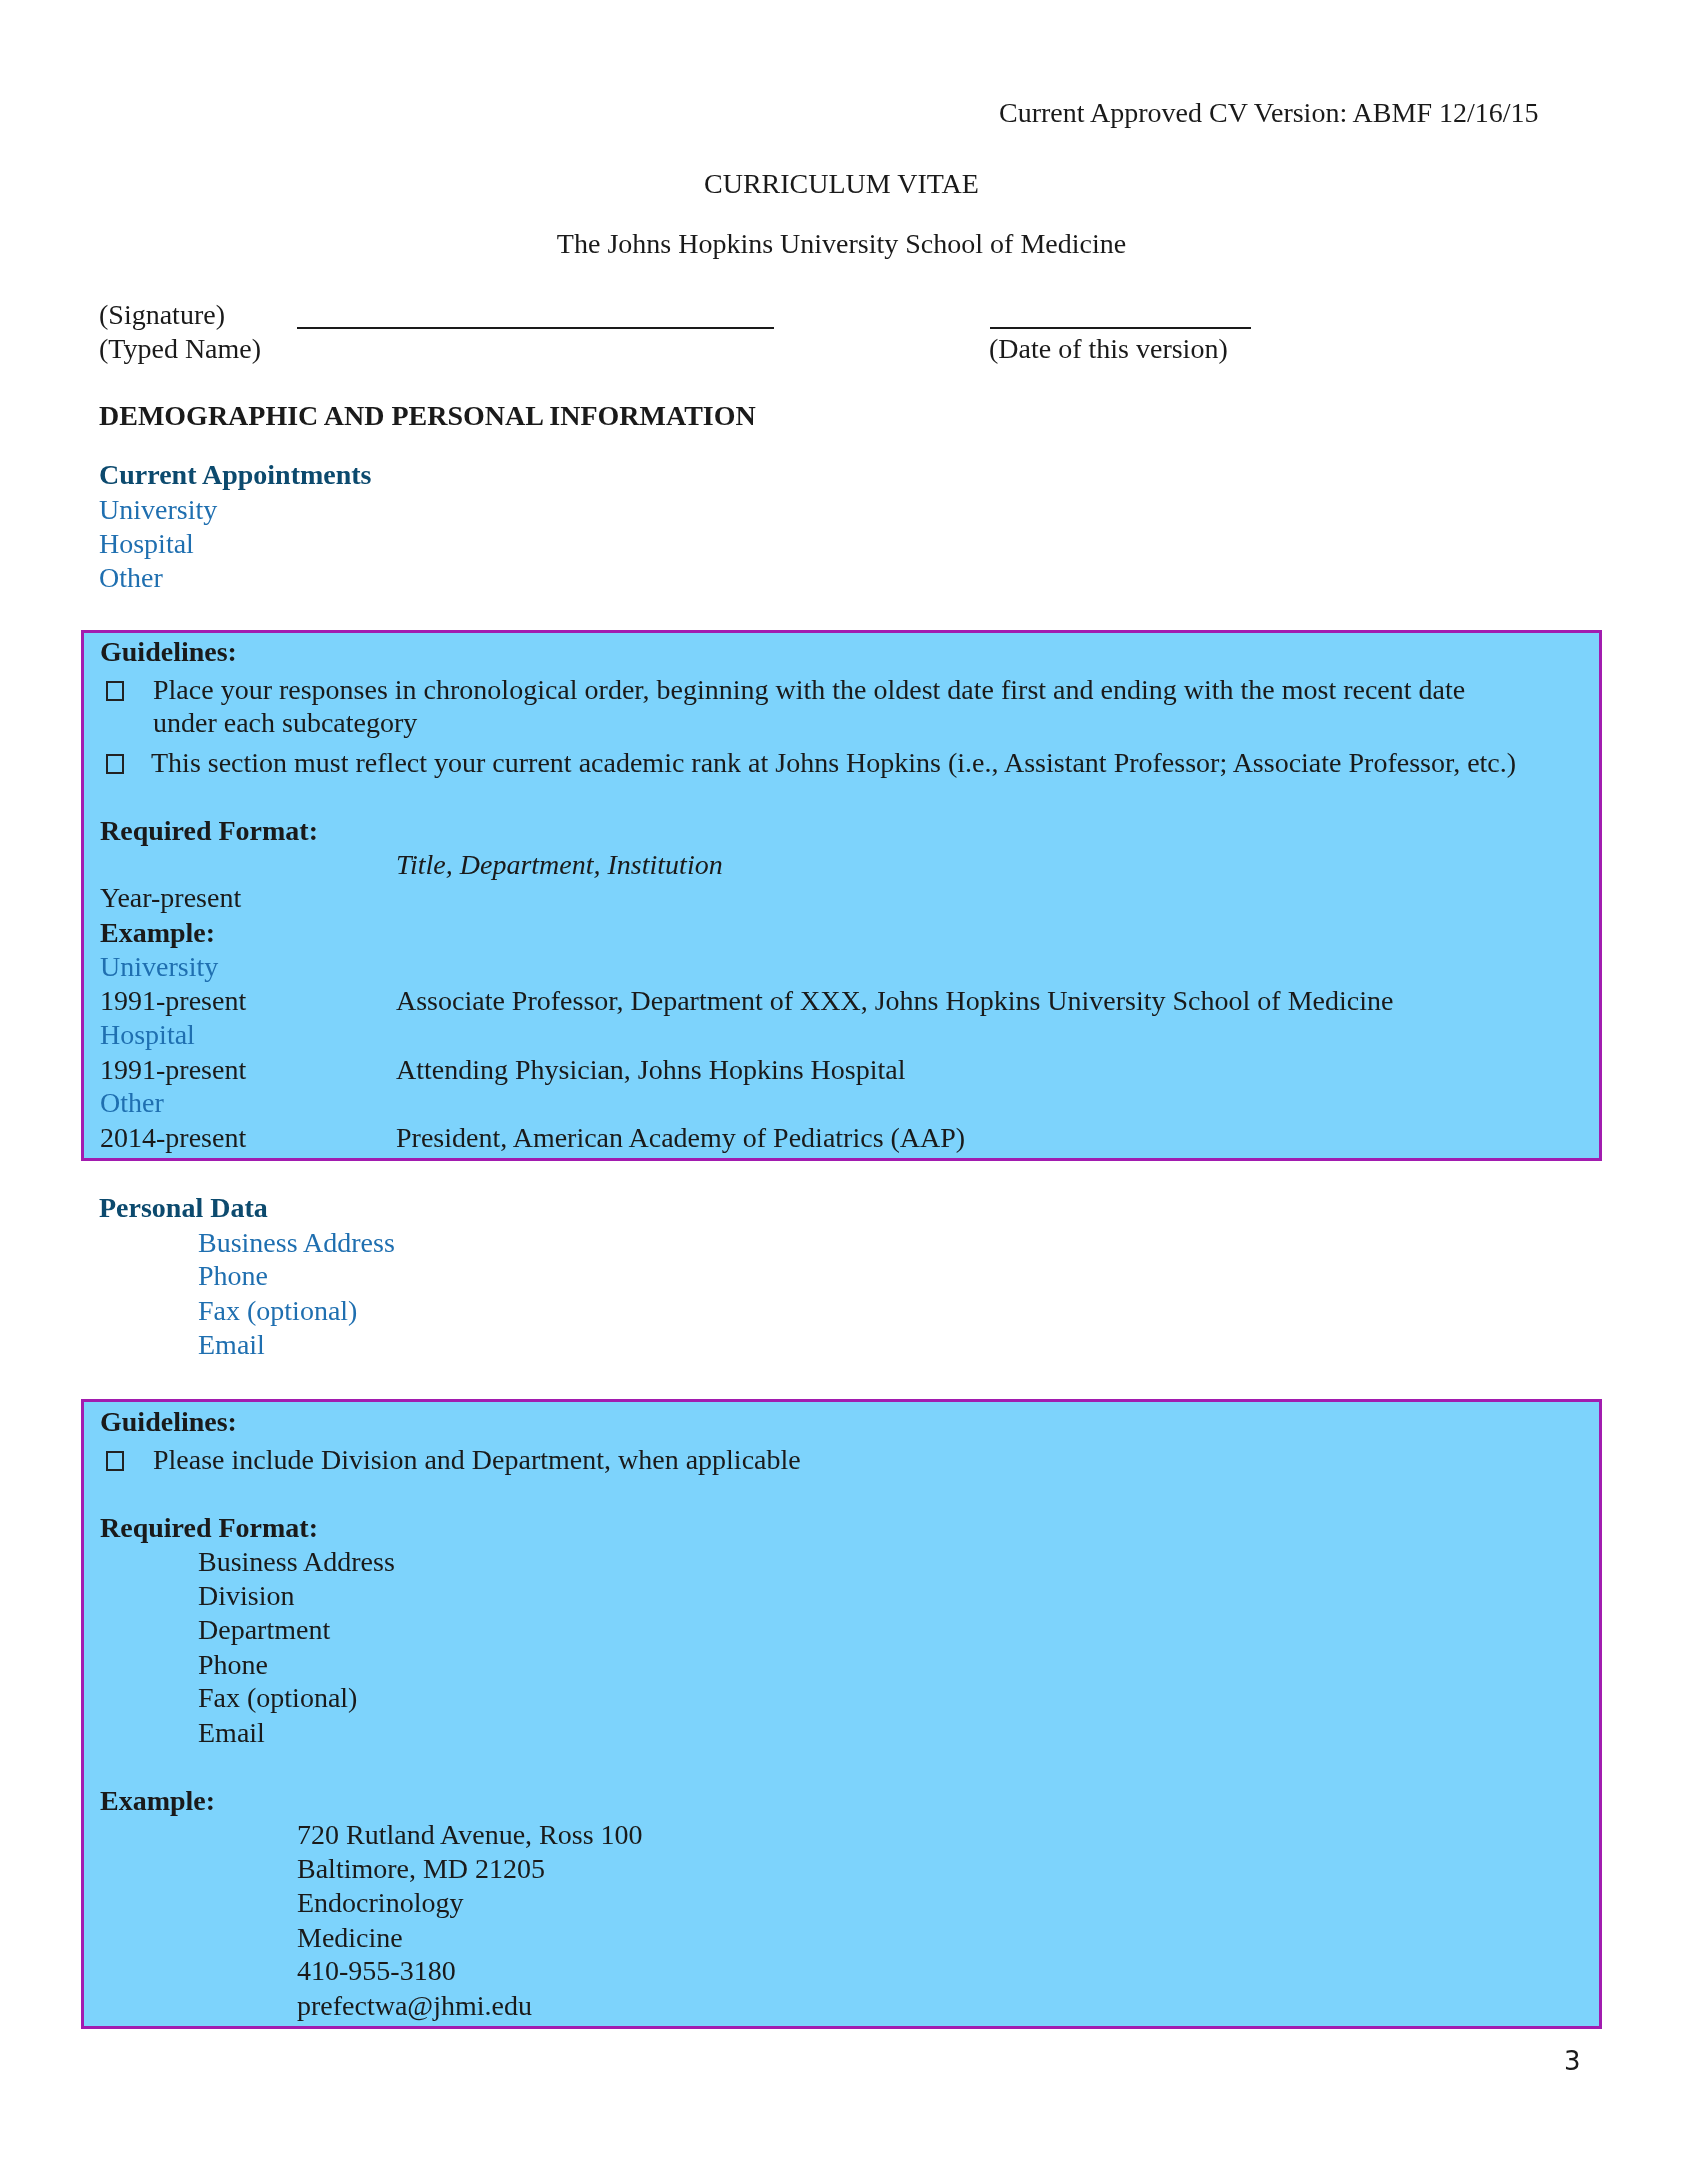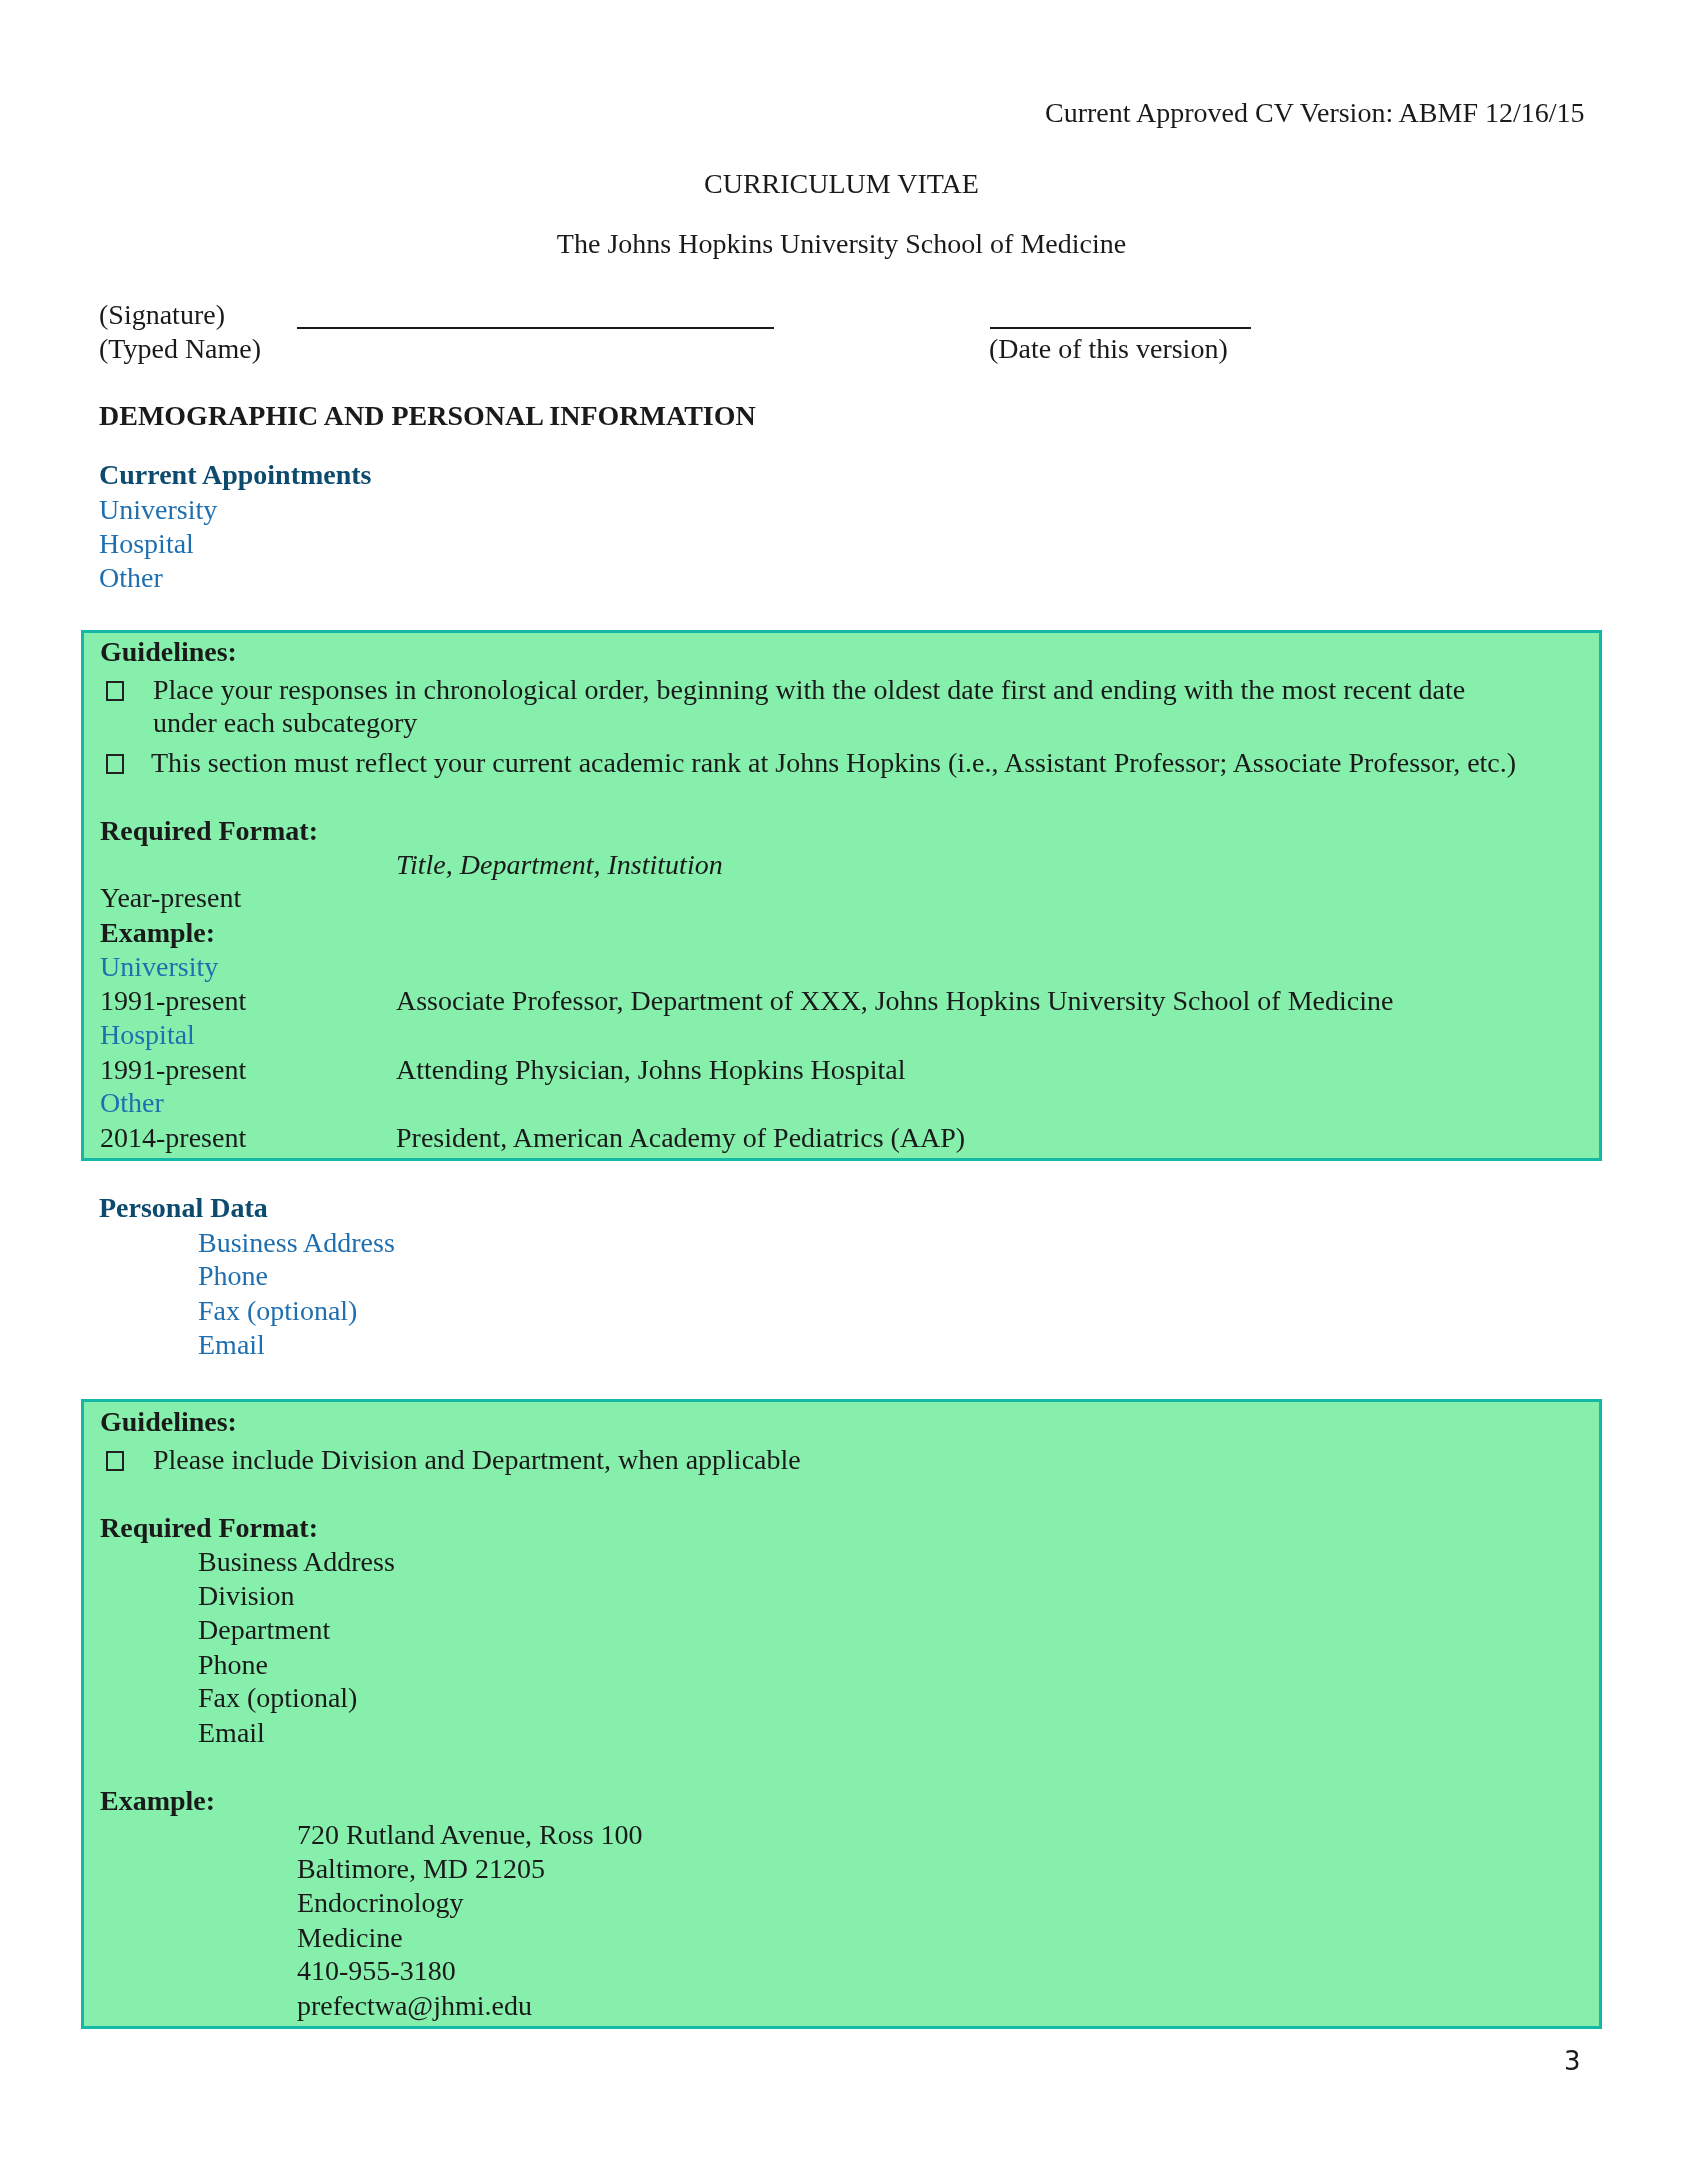--- a/index.html
+++ b/index.html
@@ -20,42 +20,42 @@
   .blue { color: #1f6fb0; }
   .blue-bold { color: #0c4a6e; font-weight: bold; }
   .bold { font-weight: bold; }
   .line-rule {
     position: absolute;
     height: 0;
     border-top: 2px solid #1a1a1a;
   }
   .box {
     position: absolute;
-    background: #86efac;
-    border: 3px solid #14b8a6;
+    background: #7dd3fc;
+    border: 3px solid #a21caf;
     box-sizing: border-box;
   }
   .row { position: absolute; white-space: nowrap; line-height: 34px; }
   .cb {
     display: inline-block;
     width: 18px;
     height: 20px;
     border: 2px solid #222;
     box-sizing: border-box;
     vertical-align: -2px;
   }
   .pagenum {
     font-family: "DejaVu Sans", "Liberation Sans", sans-serif;
     font-size: 26px;
   }
 </style>
 </head>
 <body>
 
-<div class="abs" style="top:97px; left:1045px;">Current Approved CV Version: ABMF 12/16/15</div>
+<div class="abs" style="top:97px; left:999px;">Current Approved CV Version: ABMF 12/16/15</div>
 <div class="abs" style="top:168px; left:0; width:1683px; text-align:center;">CURRICULUM VITAE</div>
 <div class="abs" style="top:228px; left:0; width:1683px; text-align:center;">The Johns Hopkins University School of Medicine</div>
 
 <div class="abs" style="top:299px; left:99px;">(Signature)</div>
 <div class="line-rule" style="top:327px; left:297px; width:477px;"></div>
 <div class="line-rule" style="top:327px; left:990px; width:261px;"></div>
 <div class="abs" style="top:333px; left:99px;">(Typed Name)</div>
 <div class="abs" style="top:333px; left:989px;">(Date of this version)</div>
 
 <div class="abs bold" style="top:400px; left:99px;">DEMOGRAPHIC AND PERSONAL INFORMATION</div>

